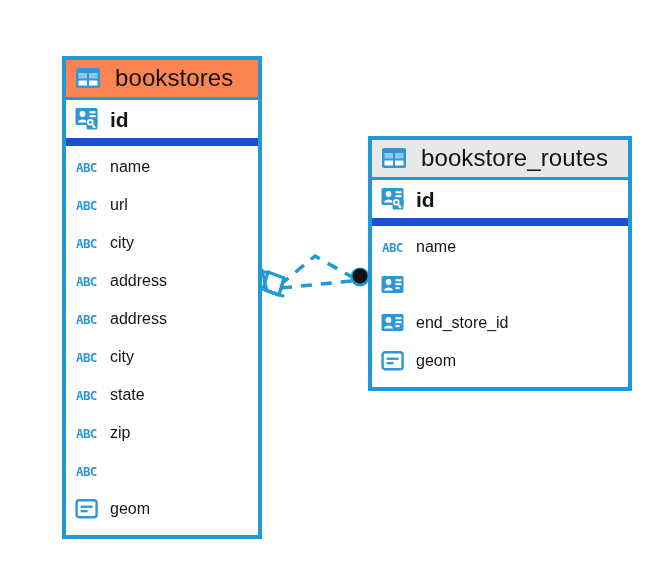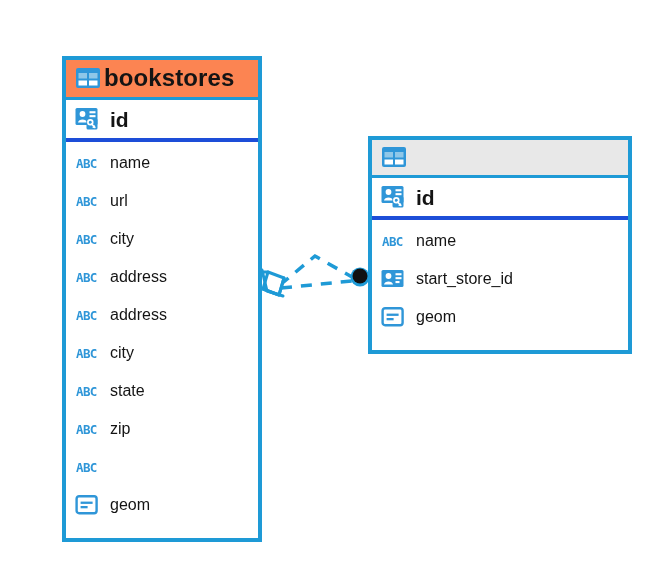--- a/index.html
+++ b/index.html
@@ -27,58 +27,57 @@
     position: absolute;
     box-sizing: border-box;
     background: #ffffff;
     border: 4px solid #1E9AD6;
     z-index: 3;
   }
 
   .entity-header {
     display: flex;
     align-items: center;
-    gap: 3px;
+    gap: 14px;
     padding: 6px 10px 7px 9px;
     box-sizing: border-box;
-    font-weight: bold;
   }
   .entity-header.selected { background: #FC8452; }
   .entity-header.normal   { background: #E8E8E8; }
 
   .entity-title {
     font-size: 24px;
     color: #141414;
     line-height: 1;
     letter-spacing: .1px;
     white-space: nowrap;
   }
 
   .pk-section {
     border-top: 3px solid #1E9AD6;
-    border-bottom: 4px solid #1d4ed8;
+    border-bottom: 8px solid #1d4ed8;
   }
 
   .field-row {
     display: flex;
     align-items: center;
     gap: 9px;
     padding: 3px 10px 3px 9px;
     box-sizing: border-box;
     height: 38px;
   }
   .field-name {
     font-size: 16px;
     color: #141414;
     line-height: 1;
     white-space: nowrap;
   }
   .field-name.pk { font-weight: bold; font-size: 21px; }
 
-  .fields-section { padding: 2px 0 14px 0; }
+  .fields-section { padding: 2px 0 7px 0; }
 
   
   .icon {
     flex: 0 0 auto;
     display: block;
   }
 
   
   #connector {
     position: absolute;
@@ -212,20 +211,21 @@
   <div class="entity" id="entity-bookstore-routes" style="left:368px; top:136px; width:264px;">
 
     <div class="entity-header normal">
       <svg class="icon" width="26" height="22" viewBox="0 0 26 22">
         <rect x="1" y="1" width="24" height="20" rx="2" fill="#2F96D8"></rect>
         <rect x="3.5" y="6" width="8.5" height="5.5" fill="#8FC7E8"></rect>
         <rect x="14" y="6" width="8.5" height="5.5" fill="#8FC7E8"></rect>
         <rect x="3.5" y="13.5" width="8.5" height="5" fill="#FFFFFF"></rect>
         <rect x="14" y="13.5" width="8.5" height="5" fill="#FFFFFF"></rect>
       </svg>
+      <span class="entity-title">bookstore_routes</span>
     </div>
 
     <div class="pk-section">
       <div class="field-row">
         <svg class="icon" width="26" height="24" viewBox="0 0 26 24">
           <rect x="0.5" y="1" width="22" height="17" rx="1.5" fill="#2F96D8"></rect>
           <circle cx="7.5" cy="7" r="2.9" fill="#FFFFFF"></circle>
           <path d="M 3 15.5 C 3.4 11.6 11.6 11.6 12 15.5 Z" fill="#FFFFFF"></path>
           <rect x="14.5" y="4.2" width="6" height="2.1" fill="#FFFFFF"></rect>
           <rect x="14.5" y="8.1" width="6" height="2.1" fill="#FFFFFF"></rect>
@@ -250,21 +250,31 @@
         </div>
         <div class="field-row">
           <svg class="icon" width="26" height="22" viewBox="0 0 26 22">
             <rect x="0.5" y="2" width="22" height="17" rx="1.5" fill="#2F96D8"></rect>
             <circle cx="7.5" cy="8" r="2.9" fill="#FFFFFF"></circle>
             <path d="M 3 16.5 C 3.4 12.6 11.6 12.6 12 16.5 Z" fill="#FFFFFF"></path>
             <rect x="14.5" y="5.2" width="6" height="2.1" fill="#FFFFFF"></rect>
             <rect x="14.5" y="9.1" width="6" height="2.1" fill="#FFFFFF"></rect>
             <rect x="14.5" y="13" width="4" height="2.1" fill="#FFFFFF"></rect>
           </svg>
-          <span class="field-name">start_store_id</span>
+        </div>
+        <div class="field-row">
+          <svg class="icon" width="26" height="22" viewBox="0 0 26 22">
+            <rect x="0.5" y="2" width="22" height="17" rx="1.5" fill="#2F96D8"></rect>
+            <circle cx="7.5" cy="8" r="2.9" fill="#FFFFFF"></circle>
+            <path d="M 3 16.5 C 3.4 12.6 11.6 12.6 12 16.5 Z" fill="#FFFFFF"></path>
+            <rect x="14.5" y="5.2" width="6" height="2.1" fill="#FFFFFF"></rect>
+            <rect x="14.5" y="9.1" width="6" height="2.1" fill="#FFFFFF"></rect>
+            <rect x="14.5" y="13" width="4" height="2.1" fill="#FFFFFF"></rect>
+          </svg>
+          <span class="field-name">end_store_id</span>
         </div>
         <div class="field-row">
           <svg class="icon" width="26" height="22" viewBox="0 0 26 22">
             <rect x="1.6" y="2.2" width="20" height="17" rx="2.5" fill="#FFFFFF" stroke="#2F96D8" stroke-width="2.4"></rect>
             <rect x="5.6" y="7.6" width="12" height="2.3" fill="#2F96D8"></rect>
             <rect x="5.6" y="12" width="7" height="2.3" fill="#2F96D8"></rect>
           </svg>
           <span class="field-name">geom</span>
         </div>
       </div>

